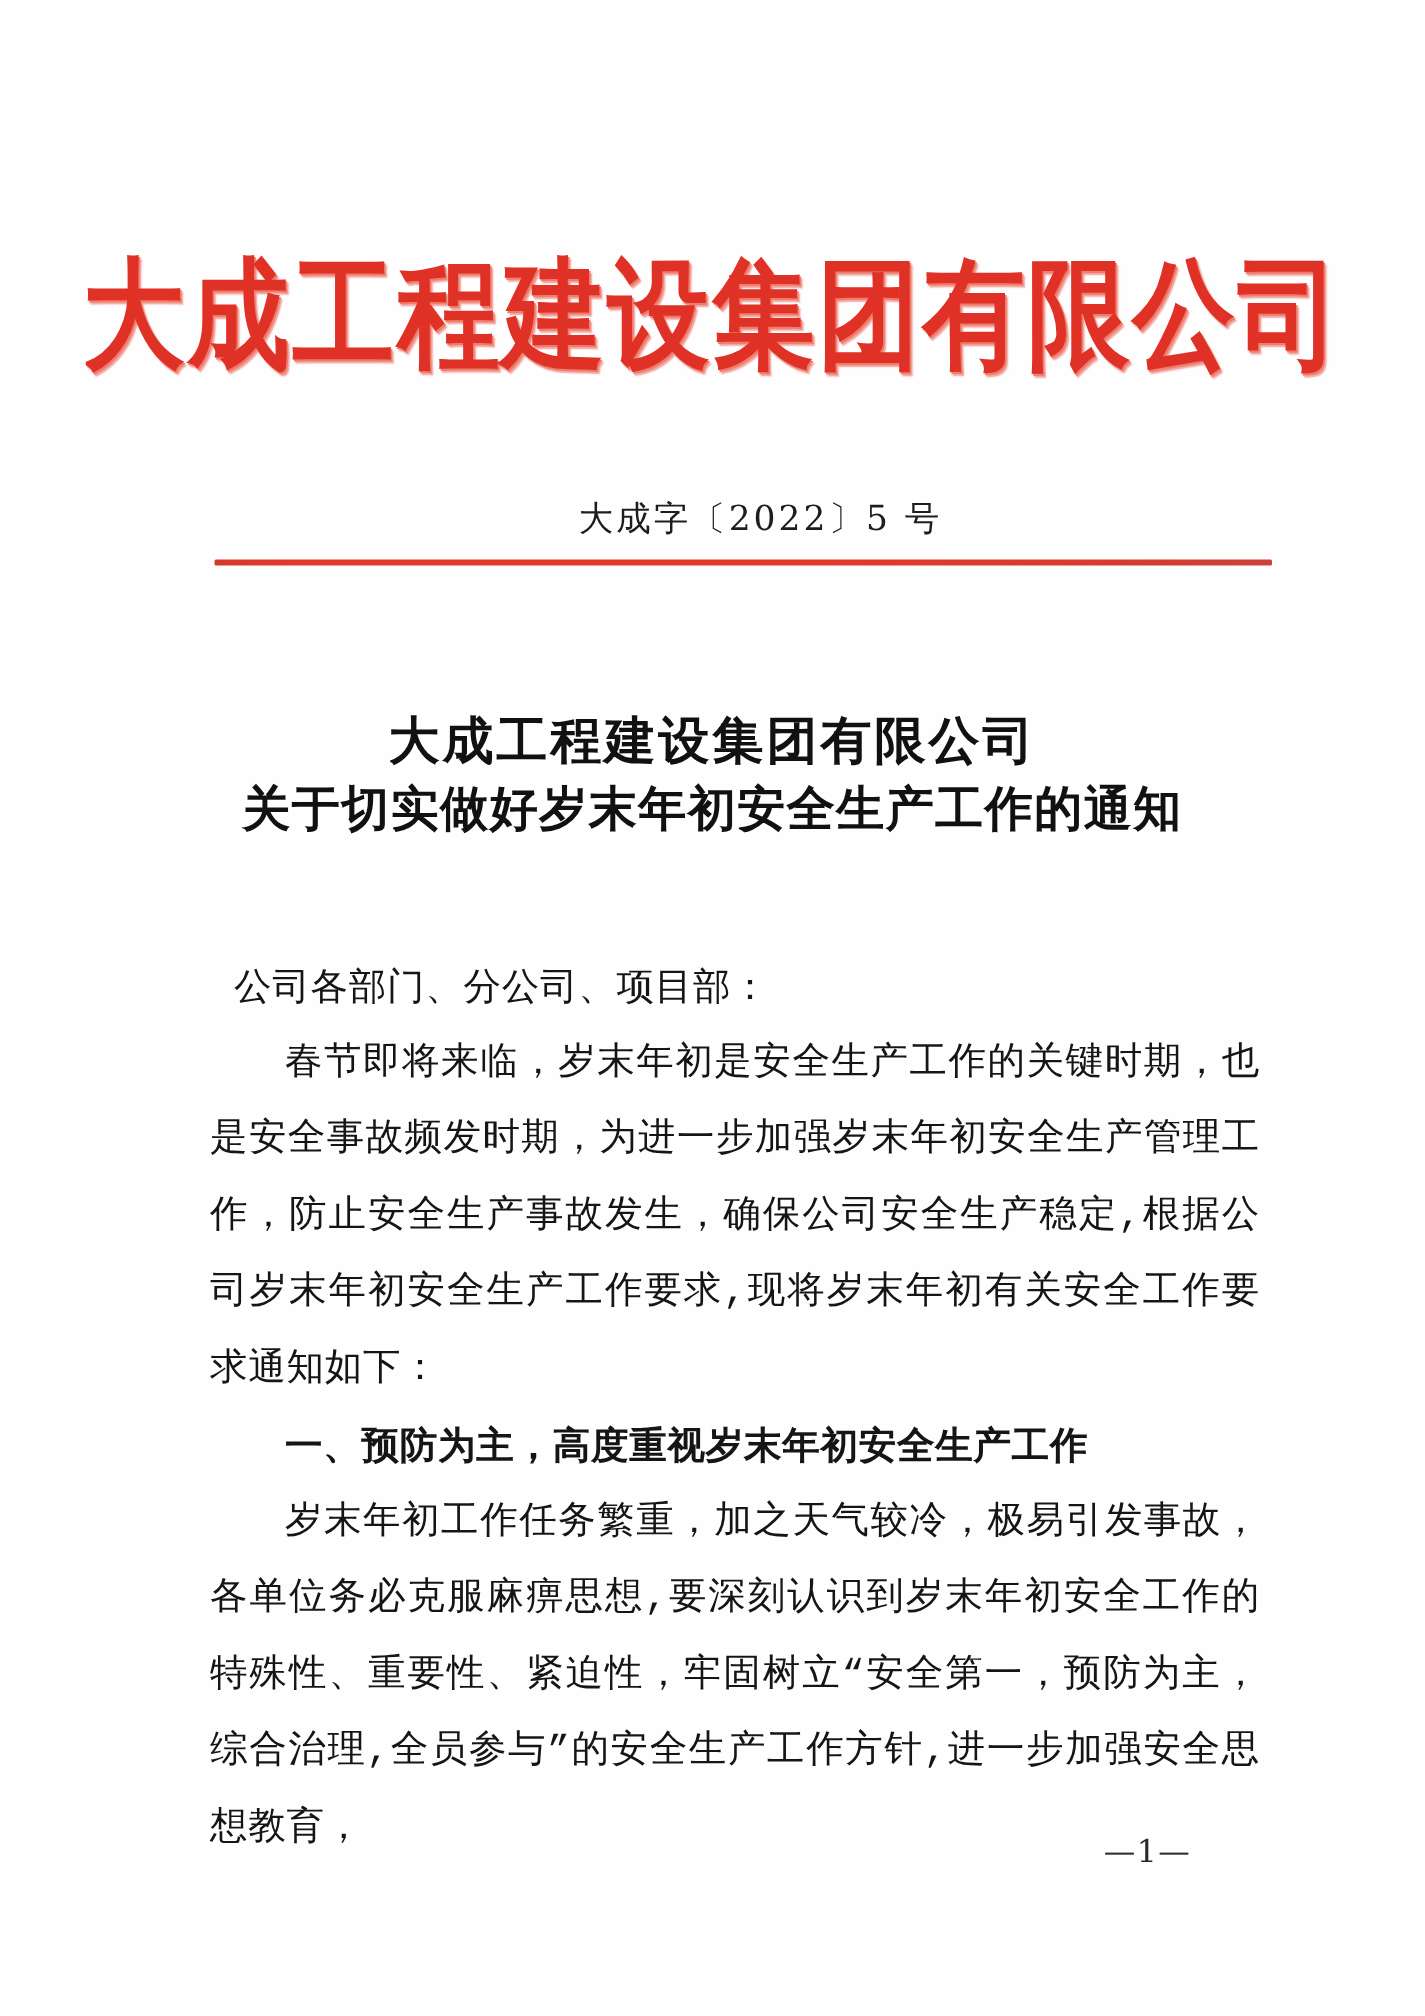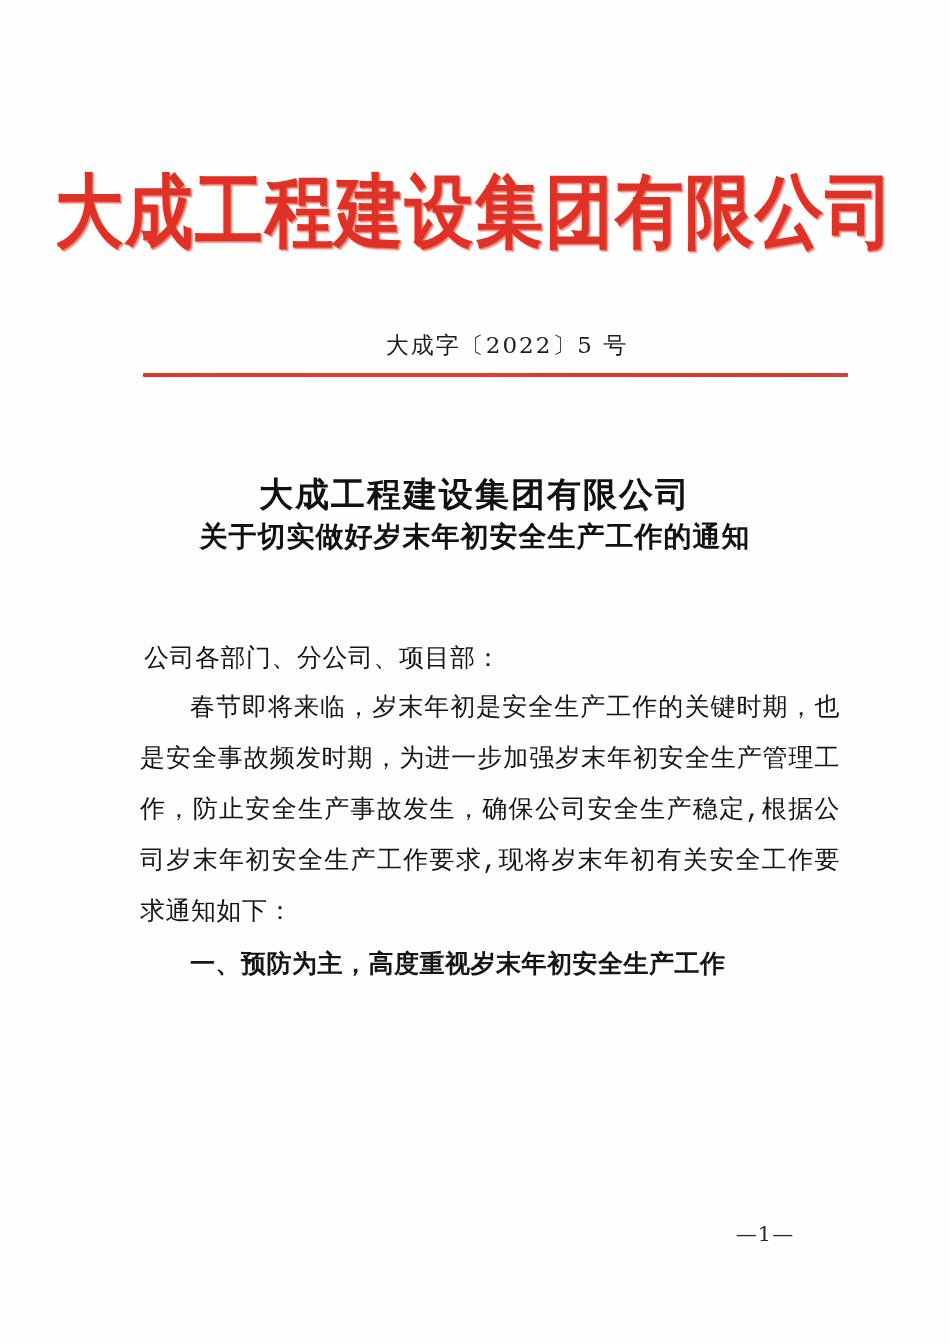--- a/index.html
+++ b/index.html
@@ -83,38 +83,38 @@
     font-family: "DejaVu Serif", "Liberation Serif", serif;
     font-weight: bold;
     color: #111111;
   }
   .doc-title-line {
     display: block;
     white-space: nowrap;
     line-height: 1.35;
   }
   .doc-title-line1 { font-size: 34px; letter-spacing: 2px; }
-  .doc-title-line2 { font-size: 28px; letter-spacing: 1px; }
+  .doc-title-line2 { font-size: 32px; letter-spacing: 1px; }
 
   
   .body-block {
     position: absolute;
     top: 632px;
     left: 140px;
     width: 700px;
     font-family: "DejaVu Serif", "Liberation Serif", serif;
     font-size: 25px;
     line-height: 51px;
     color: #151515;
     letter-spacing: 0.5px;
     text-align: justify;
     text-justify: inter-character;
   }
   .salutation {
-    margin: 0 0 0 4px;
+    margin: 0 0 0 16px;
     white-space: nowrap;
   }
   .para {
     margin: 0;
     text-indent: 2em;
     text-align: justify;
     font-family: Liberation Mono, monospace;
   }
   .section-heading {
     margin: 0;
@@ -157,19 +157,20 @@
 
   <div class="doc-title">
     <span class="doc-title-line doc-title-line1">大成工程建设集团有限公司</span>
     <span class="doc-title-line doc-title-line2">关于切实做好岁末年初安全生产工作的通知</span>
   </div>
 
   <div class="body-block">
     <p class="salutation">公司各部门、分公司、项目部：</p>
     <p class="para">春节即将来临，岁末年初是安全生产工作的关键时期，也是安全事故频发时期，为进一步加强岁末年初安全生产管理工作，防止安全生产事故发生，确保公司安全生产稳定,根据公司岁末年初安全生产工作要求,现将岁末年初有关安全工作要求通知如下：</p>
     <p class="section-heading">一、预防为主，高度重视岁末年初安全生产工作</p>
+    <p class="para">岁末年初工作任务繁重，加之天气较冷，极易引发事故，各单位务必克服麻痹思想,要深刻认识到岁末年初安全工作的特殊性、重要性、紧迫性，牢固树立“安全第一，预防为主，综合治理,全员参与”的安全生产工作方针,进一步加强安全思想教育，</p>
   </div>
 
   <div class="page-footer">
     <span class="inner">—1—</span>
   </div>
 
 </div>
 
 </body></html>

